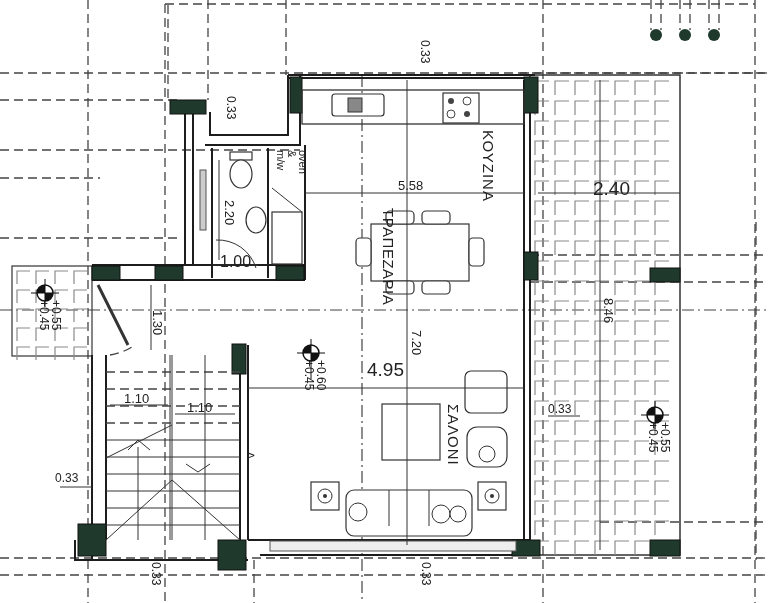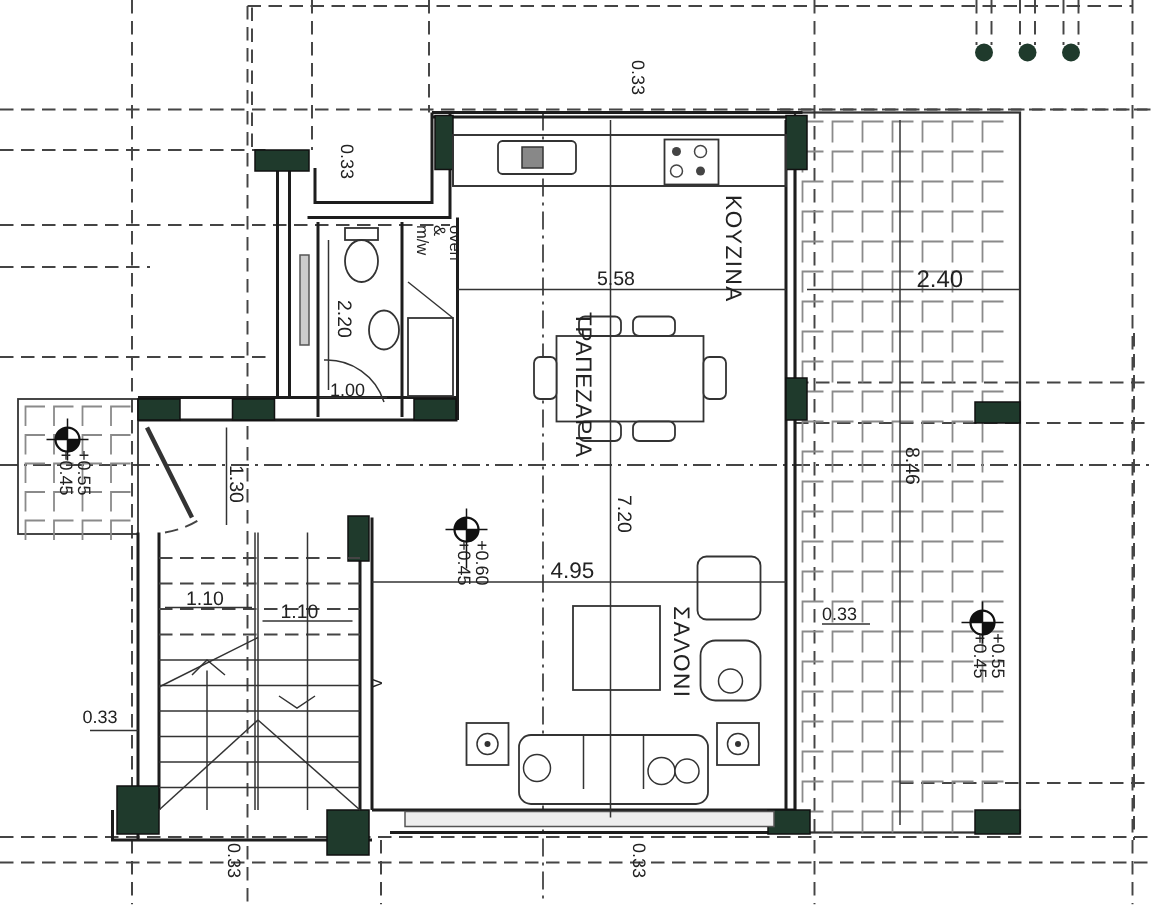--- a/index.html
+++ b/index.html
@@ -427,27 +427,27 @@
 
 <div class="label" style="left:308px;top:150px;font-size:11px;line-height:11px;transform-origin:0 0;transform:rotate(90deg);">
   <span>oven</span><br>
   <span>&amp;</span><br>
   <span>m/w</span>
 </div>
 
 <div class="label" style="left:432px;top:40px;font-size:12px;transform-origin:0 0;transform:rotate(90deg);">0.33</div>
 <div class="label" style="left:238px;top:96px;font-size:12px;transform-origin:0 0;transform:rotate(90deg);">0.33</div>
 <div class="label" style="left:398px;top:178px;font-size:13px;">5.58</div>
-<div class="label" style="left:611px;top:178px;font-size:16px;">2.40</div>
+<div class="label" style="left:593px;top:178px;font-size:19px;">2.40</div>
 <div class="label" style="left:237px;top:200px;font-size:13px;transform-origin:0 0;transform:rotate(90deg);">2.20</div>
-<div class="label" style="left:220px;top:253px;font-size:12px;">1.00</div>
+<div class="label" style="left:220px;top:253px;font-size:16px;">1.00</div>
 <div class="label" style="left:165px;top:310px;font-size:13px;transform-origin:0 0;transform:rotate(90deg);">1.30</div>
 <div class="label" style="left:424px;top:330px;font-size:13px;transform-origin:0 0;transform:rotate(90deg);">7.20</div>
 <div class="label" style="left:616px;top:298px;font-size:13px;transform-origin:0 0;transform:rotate(90deg);">8.46</div>
-<div class="label" style="left:367px;top:372px;font-size:15px;">4.95</div>
+<div class="label" style="left:367px;top:359px;font-size:19px;">4.95</div>
 <div class="label" style="left:124px;top:391px;font-size:13px;">1.10</div>
 <div class="label" style="left:187px;top:400px;font-size:13px;">1.10</div>
 <div class="label" style="left:55px;top:471px;font-size:12px;">0.33</div>
 <div class="label" style="left:548px;top:402px;font-size:12px;">0.33</div>
 <div class="label" style="left:163px;top:562px;font-size:12px;transform-origin:0 0;transform:rotate(90deg);">0.33</div>
 <div class="label" style="left:433px;top:562px;font-size:12px;transform-origin:0 0;transform:rotate(90deg);">0.33</div>
 
 <div class="label" style="left:62px;top:300px;font-size:12px;line-height:12px;transform-origin:0 0;transform:rotate(90deg);">
   <span>+0.55</span><br>
   <span>+0.45</span>

